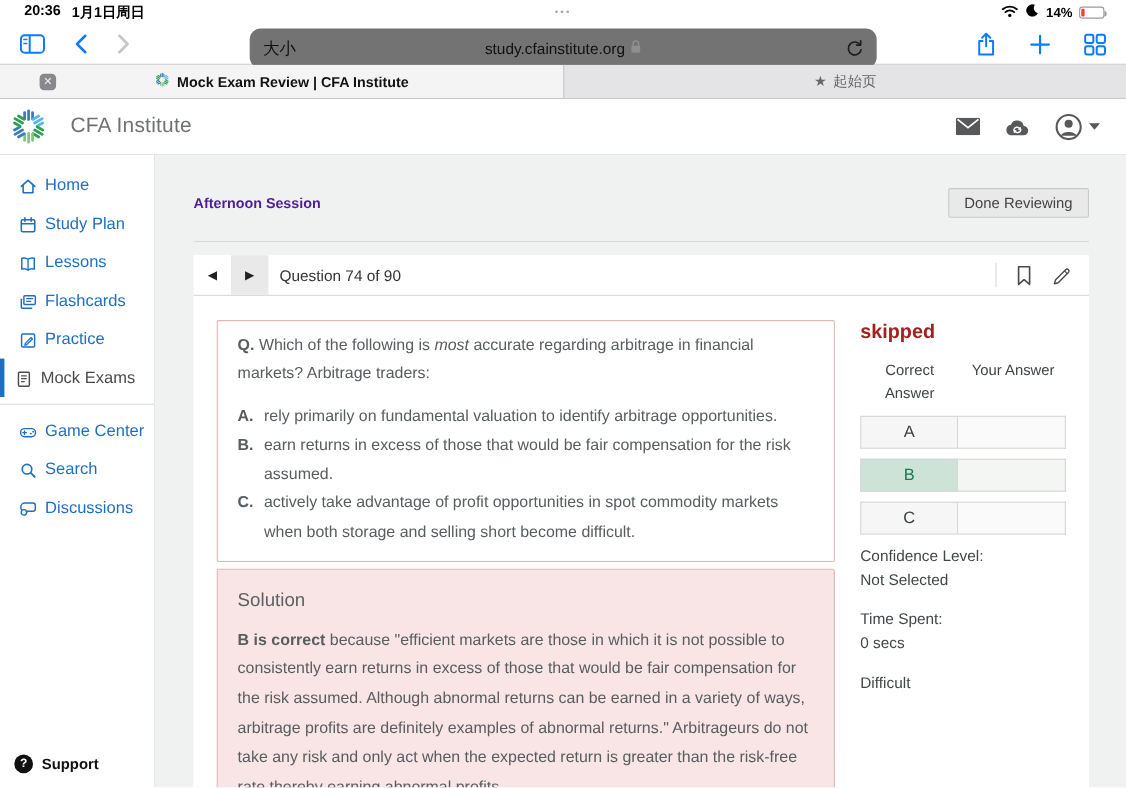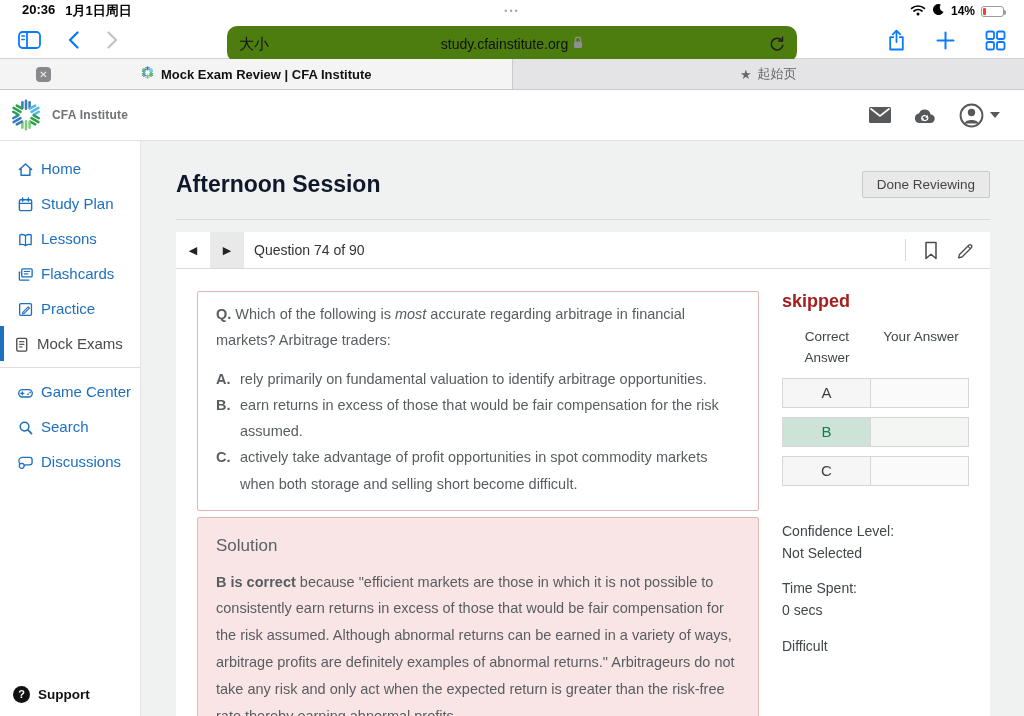--- a/index.html
+++ b/index.html
@@ -12,53 +12,53 @@
   .sb-dots { position:absolute; left:0; right:0; top:6px; text-align:center; color:#a9a9ad; font-size:9px; letter-spacing:2px; }
   .sb-right { margin-left:auto; display:flex; align-items:center; gap:6px; }
   .sb-batt-pct { font-size:12px; font-weight:600; color:#000; }
   .battery { width:23px; height:11px; border:1px solid #9a9aa0; border-radius:3px; position:relative; }
   .battery .fill { position:absolute; left:1px; top:1px; bottom:1px; width:3px; background:#ff3b30; border-radius:1px; }
   .battery .nub { position:absolute; right:-3px; top:3px; width:2px; height:5px; background:#9a9aa0; border-radius:0 2px 2px 0; }
 
   
   .toolbar { height:36px; display:flex; align-items:center; background:#fff; padding:0 18px; }
   .tb-left { display:flex; align-items:center; gap:26px; }
-  .addr-pill { position:absolute; left:227px; width:570px; height:36px; top:26px; background:#4d7c0f; border-radius:10px; display:flex; align-items:center; padding:0 12px; }
+  .addr-pill { position:absolute; left:227px; width:570px; height:36px; top:26px; background:#737373; border-radius:10px; display:flex; align-items:center; padding:0 12px; }
   .addr-size { font-size:15px; color:#111; }
   .addr-center { position:absolute; left:0; right:0; text-align:center; font-size:14px; color:#111; display:flex; justify-content:center; align-items:center; gap:5px; pointer-events:none; }
   .addr-reload { margin-left:auto; z-index:2; }
   .tb-right { margin-left:auto; display:flex; align-items:center; gap:30px; }
   .icon-btn { background:none; border:none; cursor:pointer; display:flex; align-items:center; }
 
   
   .tab-bar { height:32px; display:flex; border-top:1px solid #d2d2d4; border-bottom:1px solid #c9c9cb; background:#e4e4e6; }
   .tab { flex:1; display:flex; align-items:center; justify-content:center; position:relative; font-size:13px; }
   .tab.active { background:#f4f4f5; font-weight:bold; color:#111; }
   .tab.inactive { background:#e4e4e6; color:#66666a; border-left:1px solid #c9c9cb; }
   .tab-close { position:absolute; left:36px; top:8px; width:15px; height:15px; background:#88888d; color:#f1f1f1; border-radius:4px; font-size:10px; line-height:15px; text-align:center; border:none; cursor:pointer; }
   .tab-title-wrap { display:flex; align-items:center; gap:6px; }
 
   
   .site-header { height:51px; background:#fff; border-bottom:1px solid #e3e3e3; display:flex; align-items:center; padding:0 24px 0 8px; }
   .brand { display:flex; align-items:center; gap:8px; }
-  .brand-name { font-size:12px; font-weight:700; color:#6f7174; letter-spacing:.2px; }
+  .brand-name { font-size:19px; font-weight:400; color:#6f7174; letter-spacing:.2px;margin-left:12px; }
   .hdr-icons { margin-left:auto; display:flex; align-items:center; gap:22px; }
   .caret-down { width:0; height:0; border-left:5px solid transparent; border-right:5px solid transparent; border-top:6px solid #57585a; }
 
   
   .app-body { display:flex; height:575px; }
   .sidebar { width:141px; background:#fff; border-right:1px solid #e4e4e4; padding-top:10px; flex:none; }
   .side-item { display:flex; align-items:flex-end; gap:7px; padding:8px 6px 8px 13px; border-left:4px solid transparent; color:#1d6fc0; font-size:15px; line-height:19px; cursor:pointer; }
   .side-item svg { flex:none; margin-top:1px; }
   .side-item.active { color:#4a4a4a; border-left-color:#1d6fc0; padding-left:9px; }
   .side-divider { border-top:1px solid #ddd; margin:6px 0; }
 
   .main { flex:1; background:#f0f2f2; position:relative; overflow:hidden; }
   .session-row { margin:0 34px 0 35px; padding-top:30px; padding-bottom:21px; display:flex; align-items:center; border-bottom:1px solid #d8dbdb; }
-  .session-title { font-size:23px; font-weight:bold; color:#0f172a; }
+  .session-title { font-size:13px; font-weight:bold; color:#4c1d95; }
   .done-btn { margin-left:auto; background:#e9e9e9; border:1px solid #c9c9c9; color:#444; font-size:13.5px; padding:5px 14px; border-radius:2px; cursor:pointer; font-family:inherit; }
 
   .card { position:absolute; left:35px; right:34px; top:91px; bottom:-30px; background:#fff; }
   .qnav { height:37px; display:flex; align-items:center; border-bottom:1px solid #d9d9d9; }
   .qnav-btn { width:34px; height:100%; border:none; background:transparent; font-size:11px; color:#222; cursor:pointer; }
   .qnav-btn.next { background:#e9e9e9; }
   .qnav-label { margin-left:10px; font-size:14px; color:#333; }
   .qnav-right { margin-left:auto; display:flex; align-items:center; gap:18px; padding-right:14px; }
   .qnav-vr { width:1px; height:22px; background:#d9d9d9; }
 
@@ -75,21 +75,21 @@
   .result-col { margin-left:23px; width:190px; flex:none; }
   .skipped { color:#a32020; font-size:18px; font-weight:bold; }
   .ans-headers { display:flex; margin-top:15px; font-size:13.5px; color:#3f4447; line-height:1.55; }
   .ans-headers .h1 { width:90px; text-align:center; }
   .ans-headers .h2 { width:98px; text-align:center; }
   .ans-row { display:flex; margin-top:9px; }
   .cell-letter { width:89px; height:30px; border:1px solid #d6d6d6; background:#f6f6f6; display:flex; align-items:center; justify-content:center; font-size:15px; color:#3a3f42; cursor:pointer; }
   .cell-answer { width:98px; height:30px; border:1px solid #d6d6d6; border-left:none; background:#fafafa; }
   .ans-row.correct .cell-letter { background:#cde3d8; color:#1c7a4e; }
   .ans-row.correct .cell-answer { background:#f3f6f2; }
-  .info-list { margin-top:35px; font-size:14px; color:#41464a; }
+  .info-list { margin-top:9px; font-size:14px; color:#41464a; }
   .info-block { margin-bottom:14px; line-height:1.55; }
 
   
   .support { position:absolute; left:13px; top:686px; display:flex; align-items:center; gap:8px; cursor:pointer; background:#fff; }
   .support-q { width:17px; height:17px; border-radius:50%; background:#111; color:#fff; font-size:11px; font-weight:bold; text-align:center; line-height:17px; }
   .support-label { font-size:13.5px; font-weight:600; color:#111; }
 </style>
 </head>
 <body>
 

